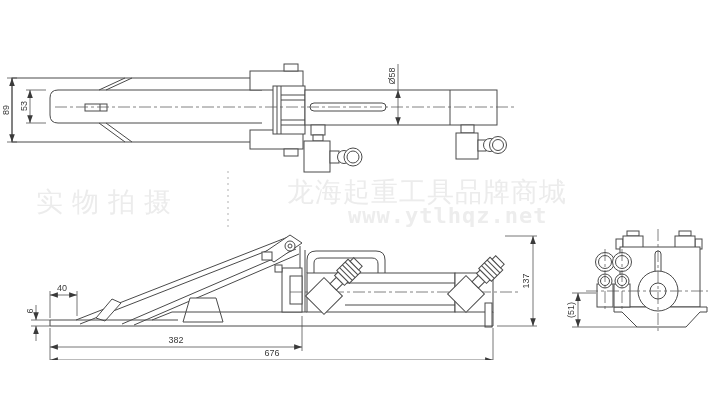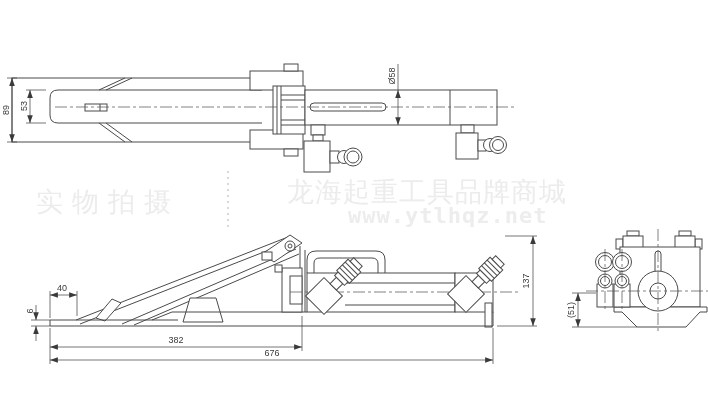--- a/index.html
+++ b/index.html
@@ -1,16 +1,16 @@
 <!DOCTYPE html>
 <html><head>
 <meta charset="utf-8">
 <style>
   html,body{margin:0;padding:0;background:#fff;}
-  #stage{position:relative;width:708px;height:400px;background:#ffffff;overflow:hidden;
+  #stage{position:relative;width:708px;height:360px;background:#ffffff;overflow:hidden;
          font-family:"Liberation Sans",sans-serif;}
   .wm{position:absolute;color:#ececec;white-space:nowrap;user-select:none;}
   #wm-photo{left:36px;top:184px;font-family:"Liberation Serif",serif;font-size:27px;letter-spacing:9px;}
   #wm-brand{left:287px;top:174px;font-family:"Liberation Serif",serif;font-size:27px;letter-spacing:1px;}
   #wm-url{left:348px;top:203px;font-family:"DejaVu Sans Mono",monospace;font-weight:bold;font-size:22px;letter-spacing:1px;color:#ededed;}
   #wm-dots{position:absolute;left:227px;top:171px;width:2px;height:56px;
            background:repeating-linear-gradient(to bottom,#d8d8d8 0 2px,transparent 2px 6px);}
   svg{position:absolute;left:0;top:0;}
   .ln{fill:none;stroke:#4a4a4a;stroke-width:1;}
   .wf{fill:#ffffff;stroke:#4a4a4a;stroke-width:1;}

